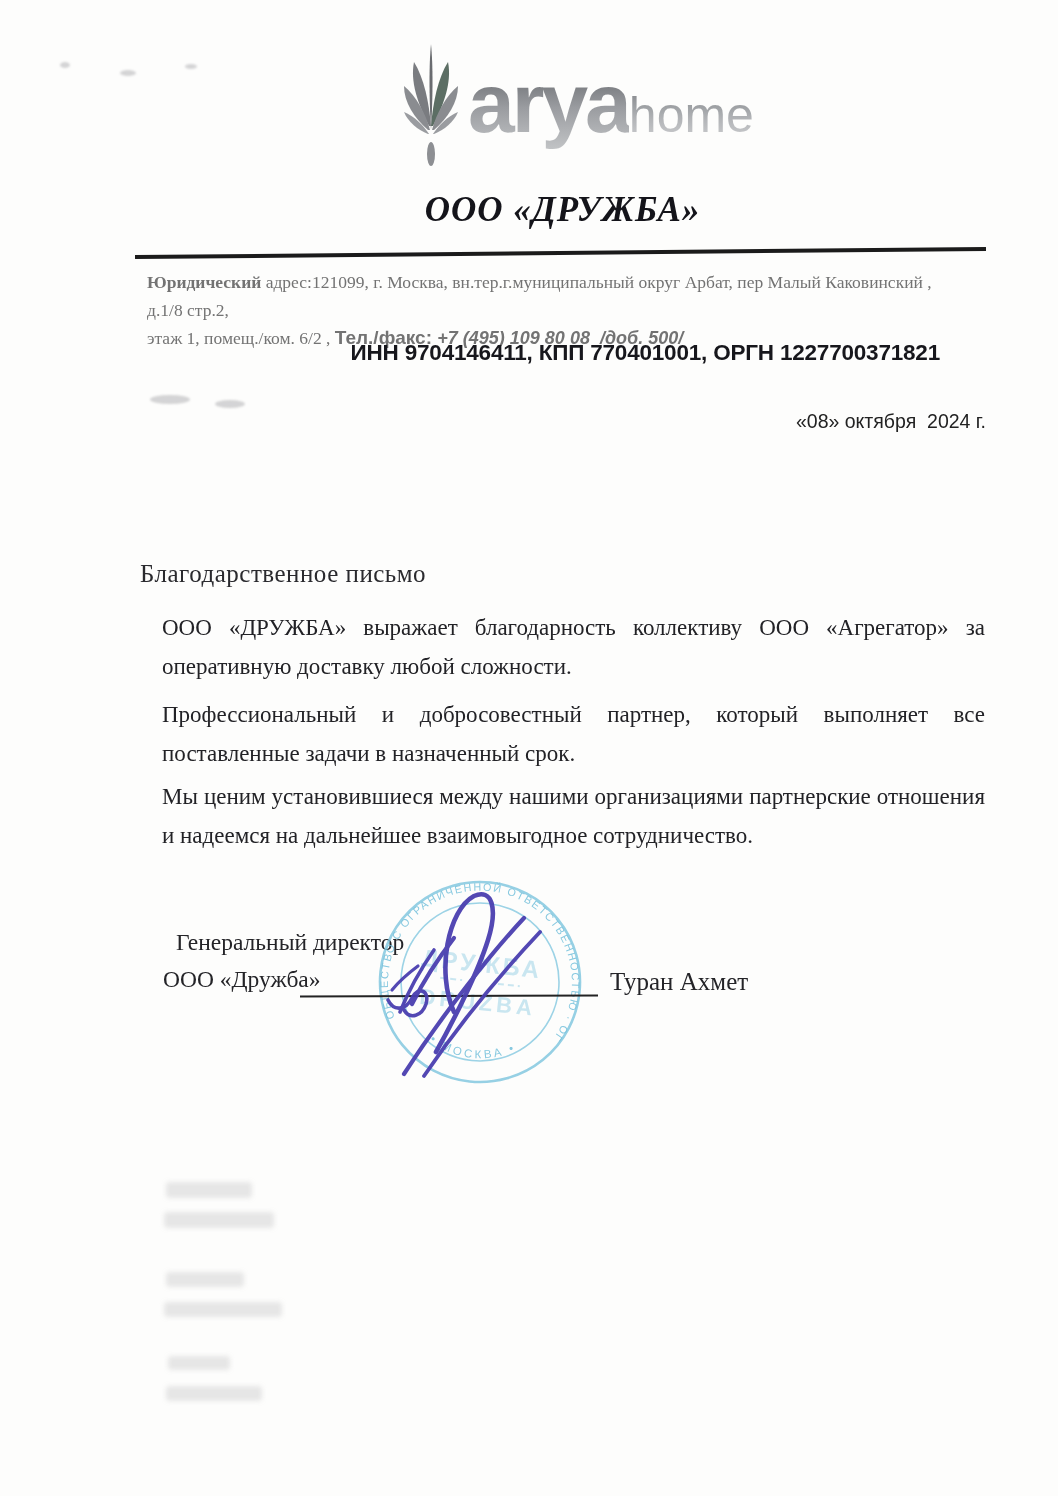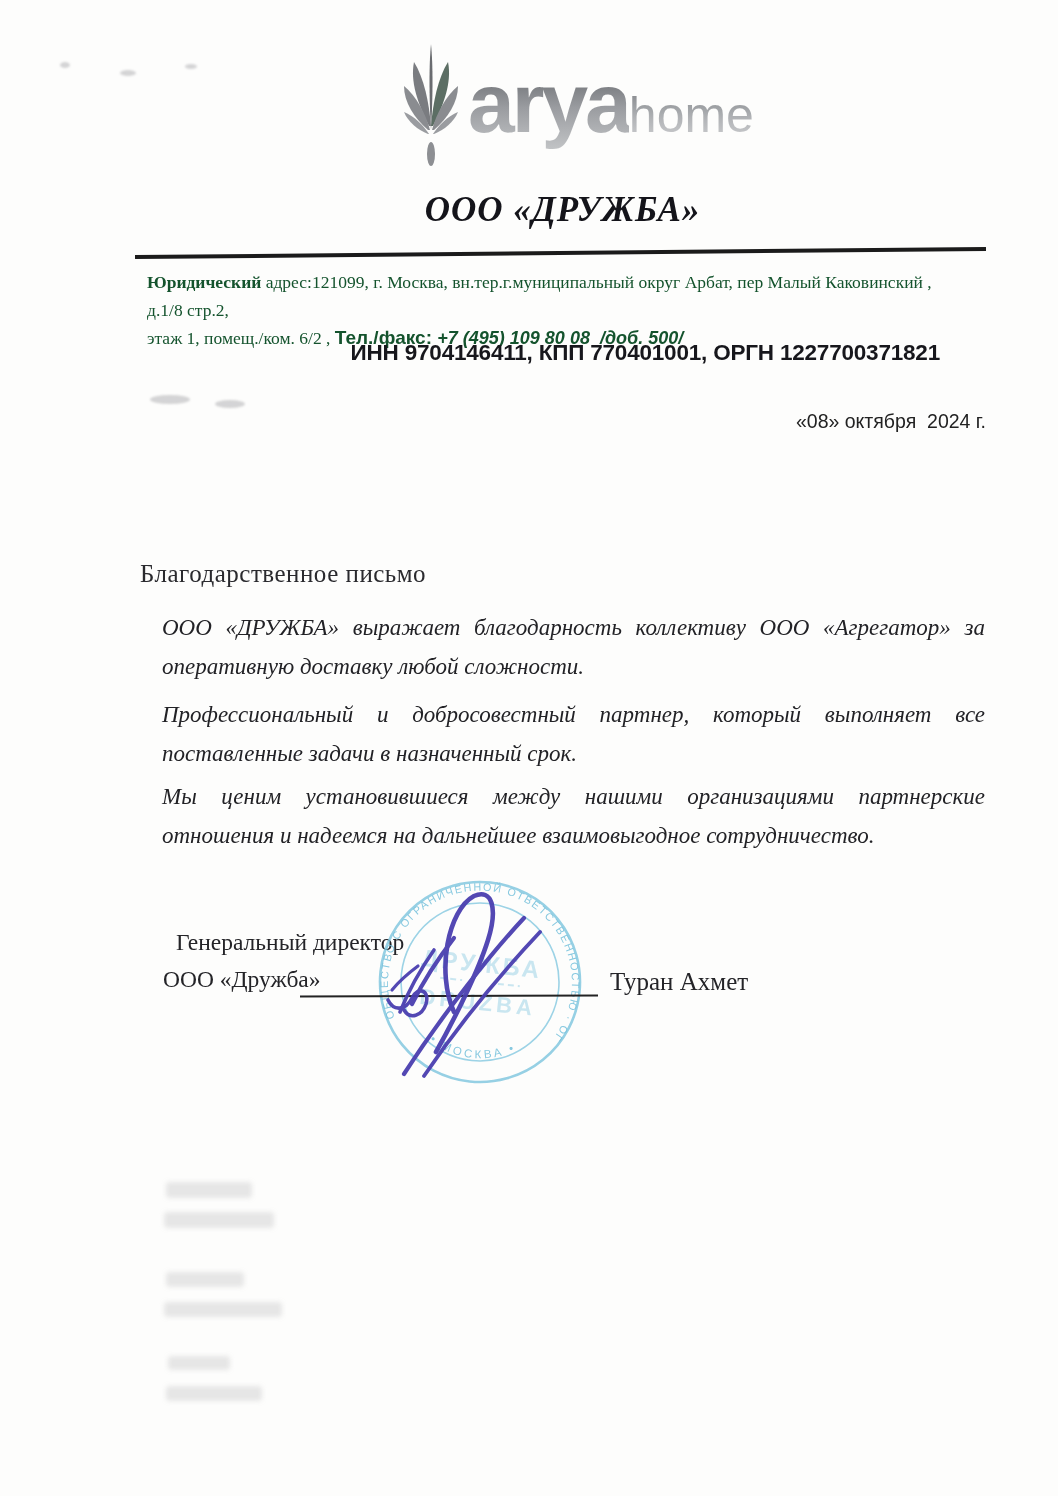--- a/index.html
+++ b/index.html
@@ -37,21 +37,21 @@
     text-align:center;
     font-size:35px;font-weight:bold;font-style:italic;
     letter-spacing:1px;color:#14141a;
   }
   .header-rule{
     position:absolute;left:135px;top:251px;width:851px;height:4px;
     background:#1b1b1b;transform:rotate(-0.55deg);
   }
   .address{
     position:absolute;left:147px;top:268px;width:820px;margin:0;
-    font-size:17.5px;line-height:28px;color:#14532d;
+    font-size:17.5px;line-height:28px;color:#737373;
   }
   .address b.lbl{font-weight:bold;}
   .phone-label{font-family:"Liberation Sans", sans-serif;font-weight:bold;font-style:normal;font-size:19px;}
   .phone-value{font-family:"Liberation Sans", sans-serif;font-weight:bold;font-style:italic;font-size:18px;white-space:pre;}
   .registration{
     position:absolute;left:140px;top:340px;width:800px;margin:0;
     text-align:right;
     font-family:"Liberation Sans", sans-serif;
     font-size:22.5px;font-weight:bold;color:#17171c;
     letter-spacing:-0.2px;
@@ -63,21 +63,21 @@
   }
   
   .letter-title{
     position:absolute;left:140px;top:560px;width:800px;margin:0;
     text-align:left;font-size:25px;font-weight:normal;color:#2a2a2e;
     letter-spacing:0.5px;
   }
   .para{
     position:absolute;left:162px;width:823px;margin:0;
     font-size:23px;line-height:39px;color:#222226;
-    text-align:justify;text-align-last:left;font-style:italic;
+    text-align:justify;text-align-last:left;
   }
   .p1{top:608px;}
   .p2{top:695px;}
   .p3{top:777px;}
   
   .sig-role{position:absolute;left:163px;top:916px;margin:13px;font-size:23.5px;color:#242428;}
   .sig-company{position:absolute;left:163px;top:966px;margin:0;font-size:23.5px;color:#242428;}
   .sig-line{position:absolute;left:300px;top:995px;width:298px;height:2.4px;background:#232323;transform:rotate(-0.2deg);z-index:3;}
   .sig-name{position:absolute;left:606px;top:964px;margin:4px;font-size:25px;color:#242428;}
   .stamp-wrap{position:absolute;left:366px;top:868px;z-index:2;opacity:0.92;}

